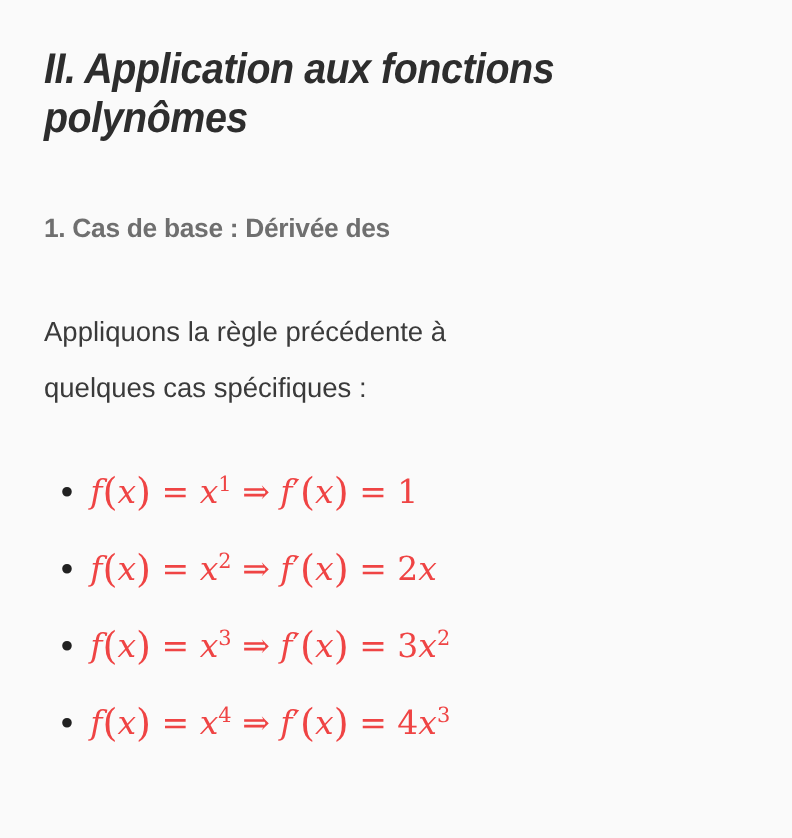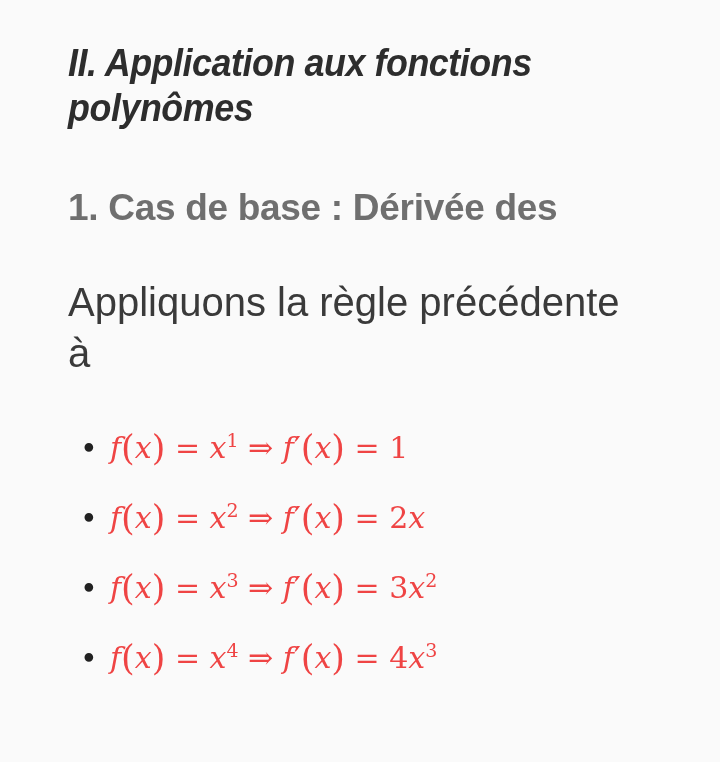--- a/index.html
+++ b/index.html
@@ -2,48 +2,48 @@
 <html><head>
 <meta charset="utf-8">
 <style>
   html, body {
     margin: 0; padding: 0;
     width: 720px; height: 762px;
     overflow: hidden;
     background: #fafafa;
   }
   main {
-    padding: 0 68px;
+    padding: 0 40px;
     font-family: "Liberation Sans", "DejaVu Sans", sans-serif;
   }
   
   .sec-heading {
     margin: 40px 0 0 0;
     font-size: 39px;
     line-height: 45px;
     font-weight: 700;
     font-style: italic;
     color: #2d2d2d;
     letter-spacing: -0.5px;
     transform: scaleX(0.92);
     transform-origin: 0 50%;
   }
   
   .sub-heading {
     margin: 53px 0 0 0;
-    font-size: 37px;
+    font-size: 24px;
     line-height: 49px;
     font-weight: 700;
     color: #6f6f6f;
     letter-spacing: -0.3px;
   }
   
   .para {
     margin: 45px 0 0 0;
-    font-size: 40px;
+    font-size: 25px;
     line-height: 51px;
     font-weight: 400;
     color: #3a3a3a;
   }
   
   .formula-list {
     list-style: none;
     margin: 34px 0 0 0;
     padding: 0;
   }
@@ -81,20 +81,21 @@
     <div>II. Application aux fonctions</div>
     <div>polynômes</div>
   </h1>
 
   <h2 class="sub-heading">
     <div>1. Cas de base : Dérivée des</div>
   </h2>
 
   <p class="para">
     <span>Appliquons la règle précédente à</span><br>
+    <span>quelques cas spécifiques :</span>
   </p>
 
   <ul class="formula-list">
       <li class="fitem">
         <span class="bullet">•</span>
         <span class="formula"><span class="m-i">f</span><span class="m-p">(</span><span class="m-i">x</span><span class="m-p">)</span><span class="m-r"> = </span><span class="m-i">x</span><span class="m-s">1</span><span class="m-r"> ⇒ </span><span class="m-i">f</span><span class="m-r">′</span><span class="m-p">(</span><span class="m-i">x</span><span class="m-p">)</span><span class="m-r"> = 1</span></span>
       </li>
       <li class="fitem">
         <span class="bullet">•</span>
         <span class="formula"><span class="m-i">f</span><span class="m-p">(</span><span class="m-i">x</span><span class="m-p">)</span><span class="m-r"> = </span><span class="m-i">x</span><span class="m-s">2</span><span class="m-r"> ⇒ </span><span class="m-i">f</span><span class="m-r">′</span><span class="m-p">(</span><span class="m-i">x</span><span class="m-p">)</span><span class="m-r"> = 2</span><span class="m-i">x</span></span>

